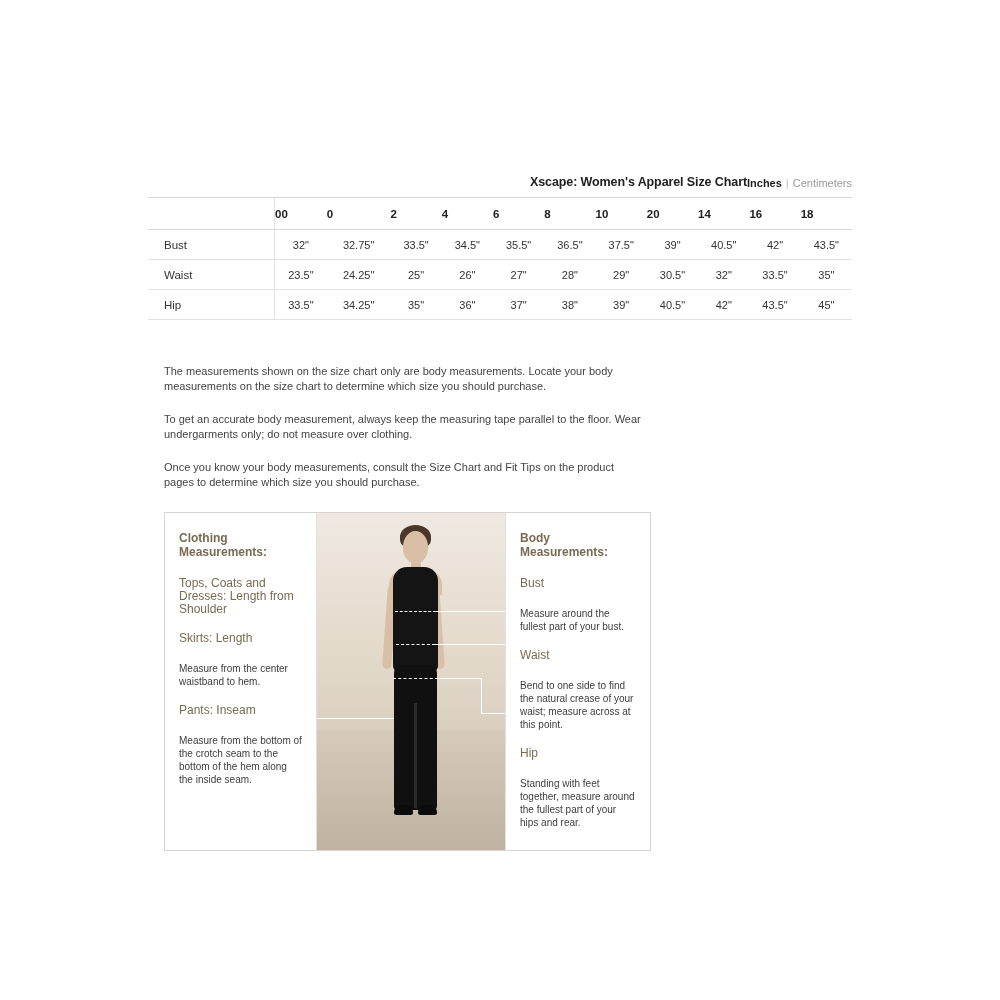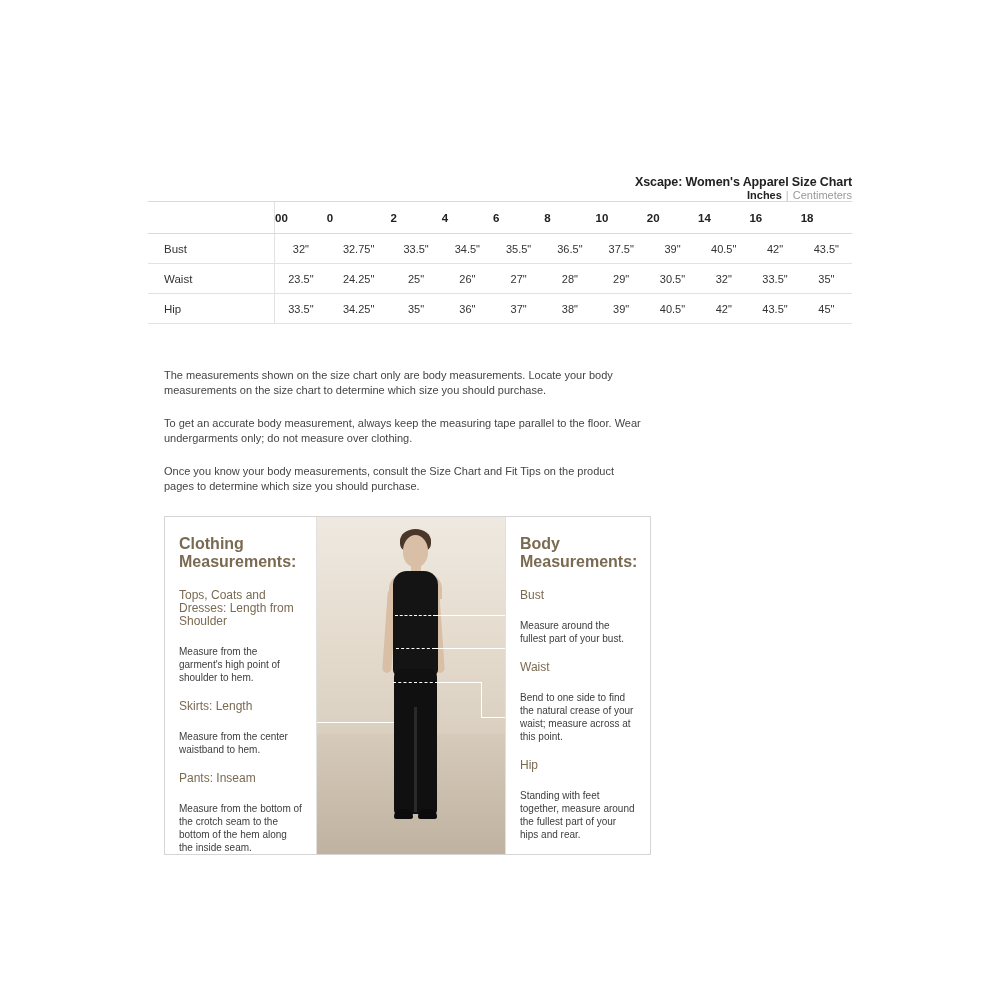--- a/index.html
+++ b/index.html
@@ -22,22 +22,22 @@
     left: 148px;
     top: 175px;
     width: 704px;
   }
 
   
   .header-row {
     display: flex;
     align-items: flex-end;
     justify-content: flex-end;
+    padding-bottom: 8px;
     border-bottom: 1px solid #d9d9d9;
-    flex-direction: column;
   }
   .chart-title {
     font-size: 12.5px;
     font-weight: bold;
     color: #222222;
     letter-spacing: -0.1px;
   }
   .units {
     font-size: 11px;
     white-space: nowrap;
@@ -120,21 +120,21 @@
     background: #ffffff;
   }
   .panel-col {
     box-sizing: border-box;
     padding: 18px 14px 0 14px;
     width: 152px;
   }
   .panel-col.left { border-right: 1px solid #e0e0e0; }
   .panel-col.right { border-left: 1px solid #e0e0e0; width: 145px; }
   .panel-heading {
-    font-size: 16px;
+    font-size: 12px;
     font-weight: bold;
     color: #7a6a52;
     margin-bottom: 18px;
   }
   .blk { margin-bottom: 16px; }
   .blk-title {
     font-size: 12px;
     font-weight: normal;
     color: #7a6a52;
     line-height: 13px;
@@ -308,21 +308,20 @@
       <p>To get an accurate body measurement, always keep the measuring tape parallel to the floor. Wear undergarments only; do not measure over clothing.</p>
       <p>Once you know your body measurements, consult the Size Chart and Fit Tips on the product pages to determine which size you should purchase.</p>
     </div>
 
     <div class="panel">
 
       <div class="panel-col left">
         <div class="panel-heading">Clothing Measurements:</div>
         <div class="blk">
           <div class="blk-title">Tops, Coats and Dresses: Length from Shoulder</div>
-          <div class="blk-body">Measure from the garment's high point of shoulder to hem.</div>
         </div>
         <div class="blk">
           <div class="blk-title">Skirts: Length</div>
           <div class="blk-body">Measure from the center waistband to hem.</div>
         </div>
         <div class="blk">
           <div class="blk-title">Pants: Inseam</div>
           <div class="blk-body">Measure from the bottom of the crotch seam to the bottom of the hem along the inside seam.</div>
         </div>
       </div>

